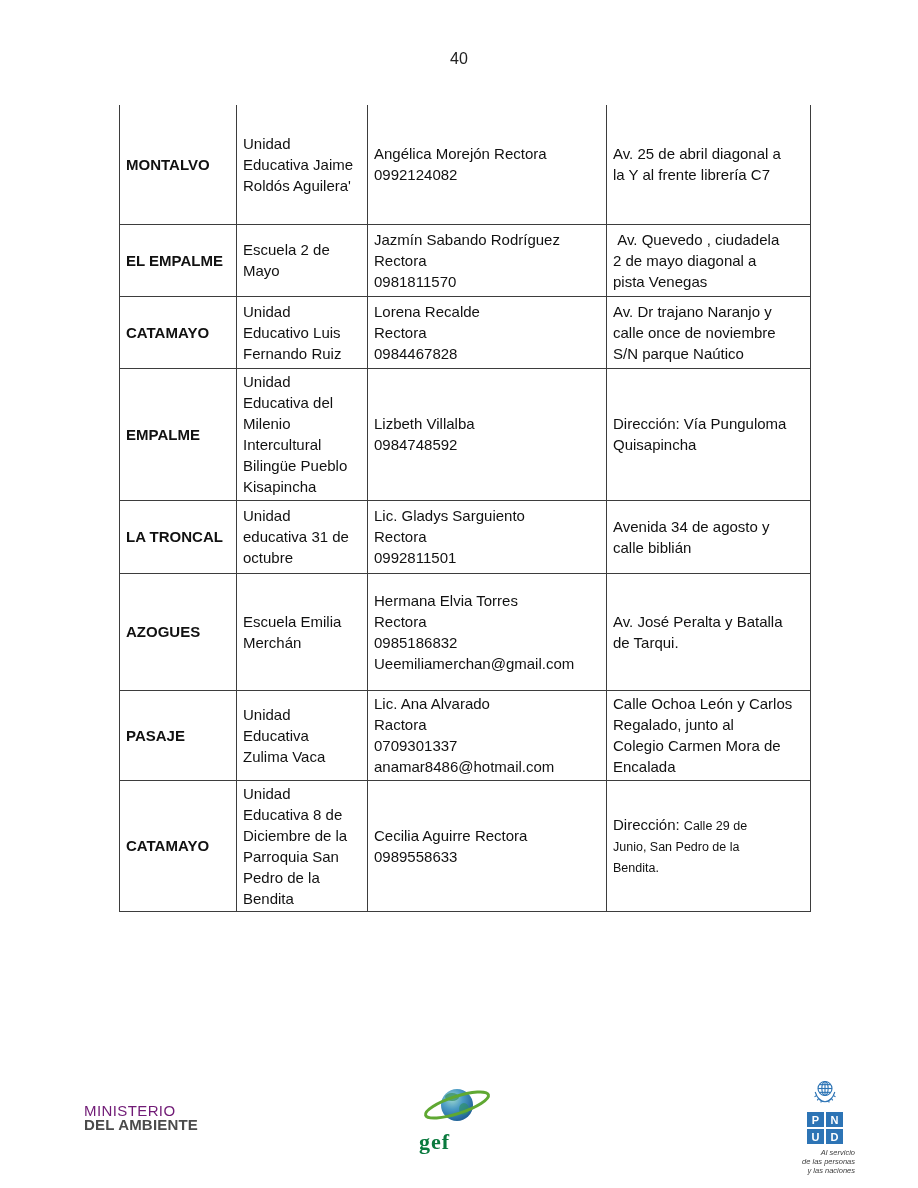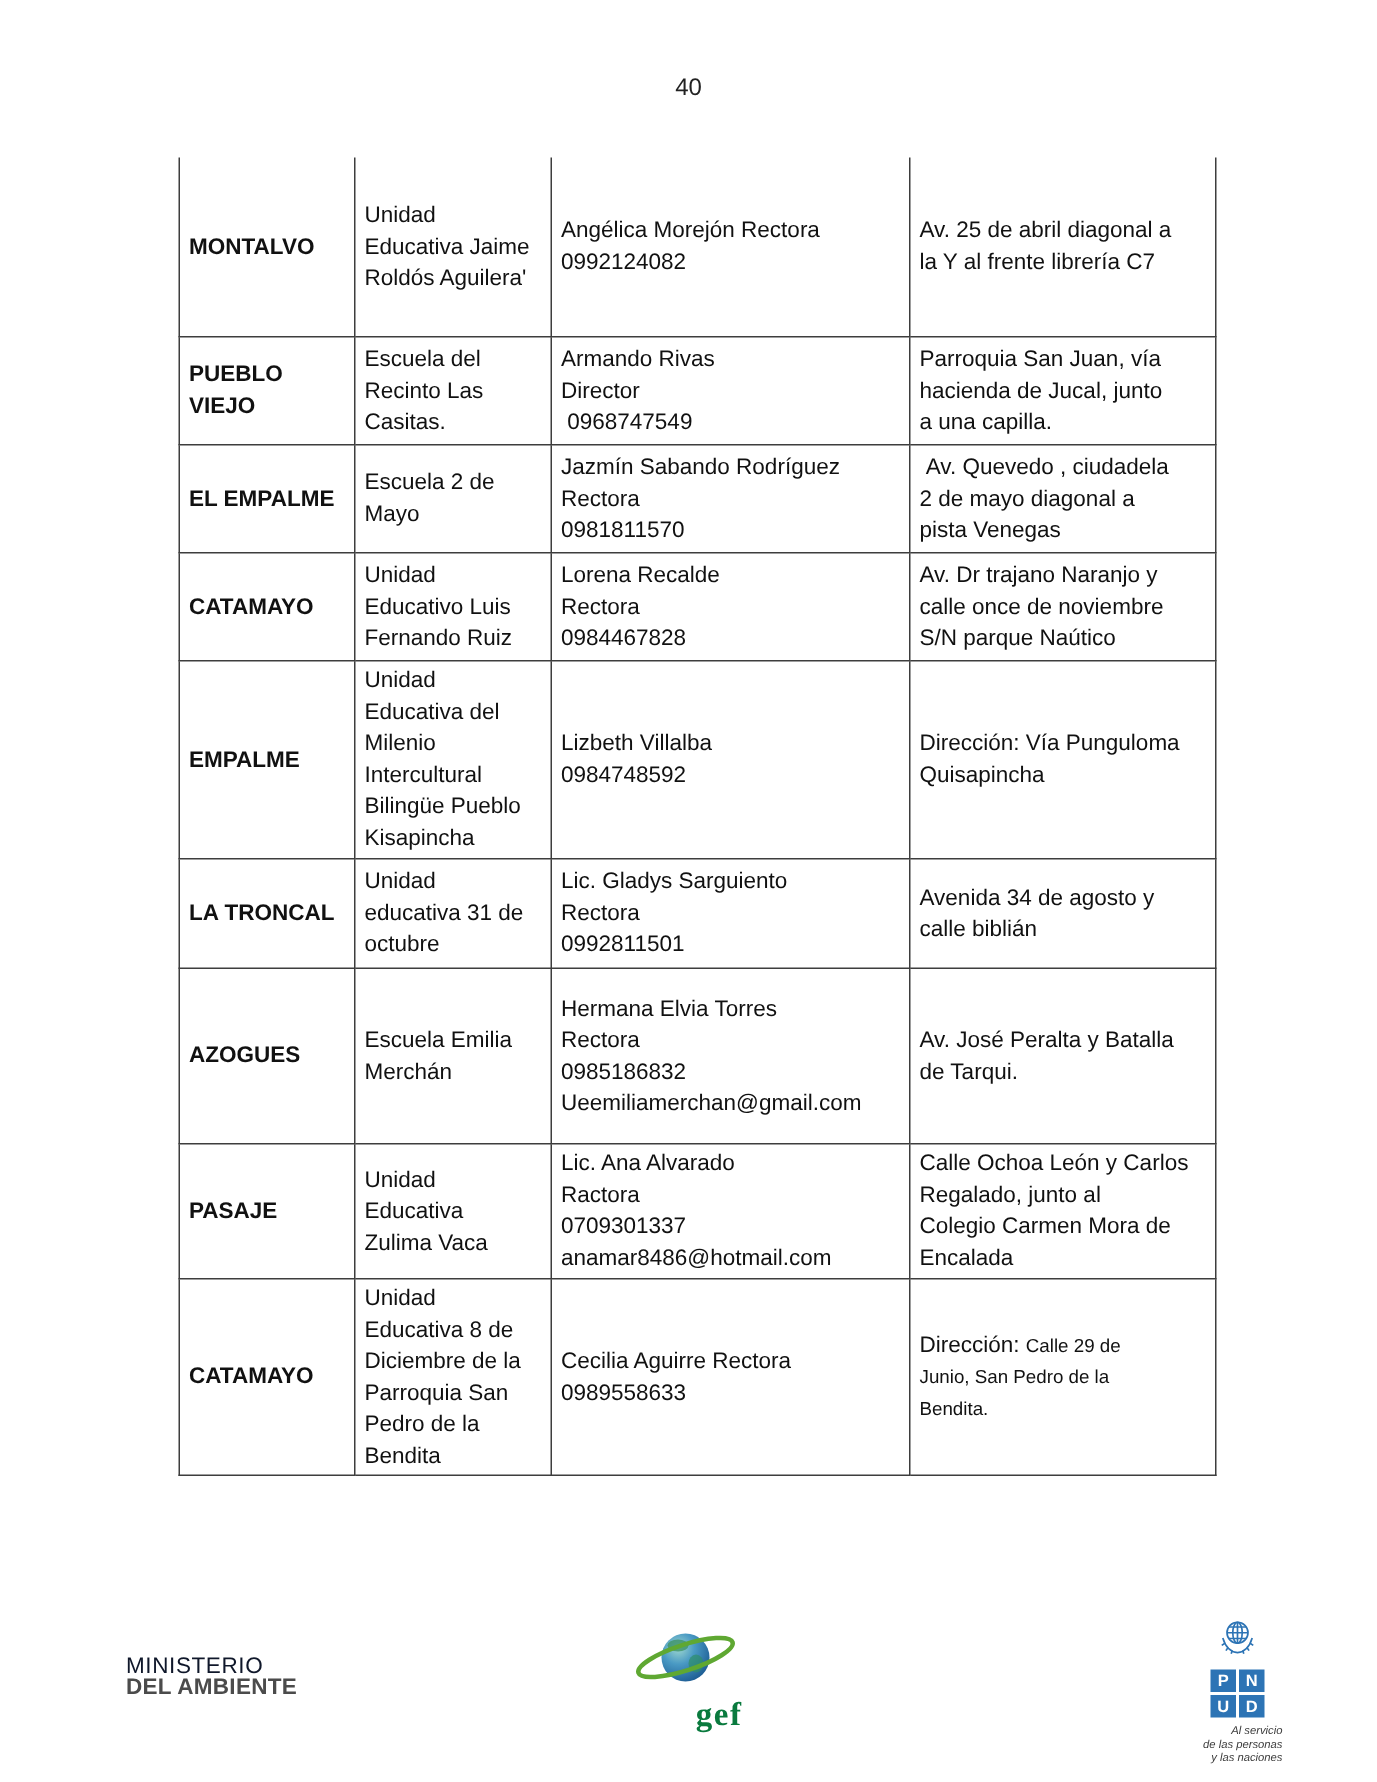--- a/index.html
+++ b/index.html
@@ -29,27 +29,27 @@
     font-weight:bold;font-size:14px;white-space:nowrap;padding:2px 4px;
   }
   td.address .small{font-size:12.5px;line-height:17px;}
 
   
   .footer{position:absolute;left:0;top:1075px;width:918px;height:100px;}
   .ministry{
     position:absolute;left:84px;top:29px;line-height:14px;
   }
   .ministry .m1{
-    font-size:15px;color:#0f172a;font-weight:400;letter-spacing:.4px;
+    font-size:15px;color:#701a75;font-weight:400;letter-spacing:.4px;
   }
   .ministry .m2{
     font-size:15px;color:#4b4b4b;font-weight:700;letter-spacing:.2px;
   }
   .gef{
-    position:absolute;left:419px;top:8px;width:76px;text-align:right;
+    position:absolute;left:419px;top:8px;width:76px;text-align:left;
   }
   .gef .gef-label{
     font-family:"Liberation Serif", serif;font-weight:bold;
     font-size:22px;color:#0a7a3e;letter-spacing:1px;margin-top:-4px;
   }
   .pnud{
     position:absolute;left:795px;top:3px;width:60px;text-align:center;
   }
   .pnud-grid{
     display:grid;grid-template-columns:17px 17px;gap:2px;
@@ -79,32 +79,20 @@
   <tbody>
       <tr style="height:119px">
     <td class="city">MONTALVO</td>
     <td class="school">Unidad
 Educativa Jaime
 Roldós Aguilera'</td>
     <td class="contact">Angélica Morejón Rectora
 0992124082</td>
     <td class="address">Av. 25 de abril diagonal a
 la Y al frente librería C7</td>
-  </tr>
-  <tr style="height:72px">
-    <td class="city">PUEBLO VIEJO</td>
-    <td class="school">Escuela del
-Recinto Las
-Casitas.</td>
-    <td class="contact">Armando Rivas
-Director
- 0968747549</td>
-    <td class="address">Parroquia San Juan, vía
-hacienda de Jucal, junto
-a una capilla.</td>
   </tr>
   <tr style="height:72px">
     <td class="city">EL EMPALME</td>
     <td class="school">Escuela 2 de
 Mayo</td>
     <td class="contact">Jazmín Sabando Rodríguez
 Rectora
 0981811570</td>
     <td class="address"> Av. Quevedo , ciudadela
 2 de mayo diagonal a

